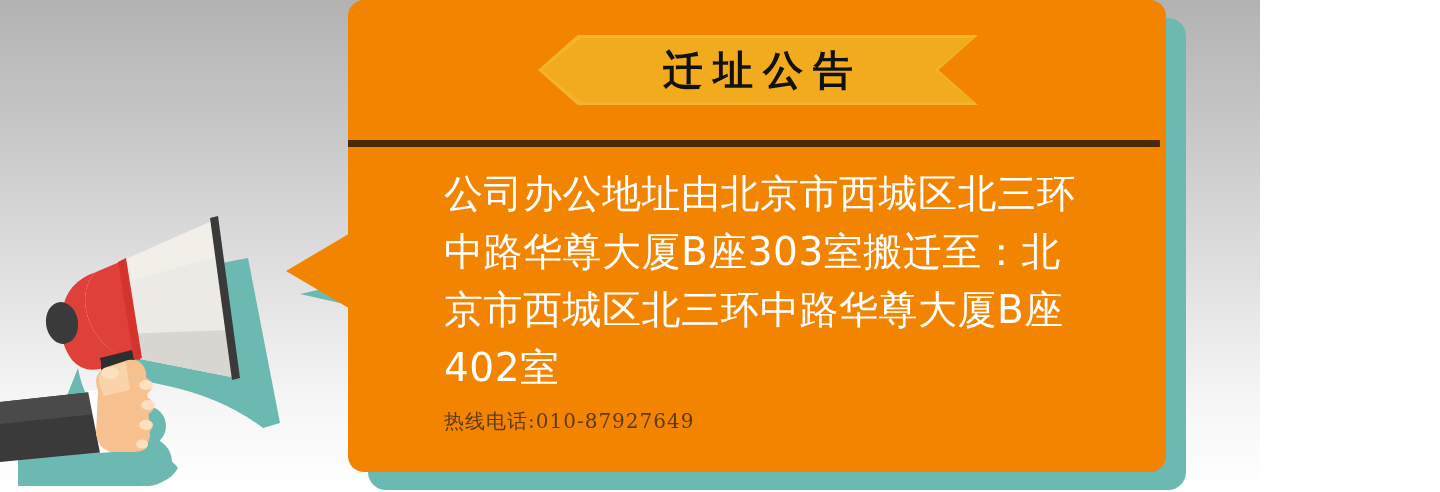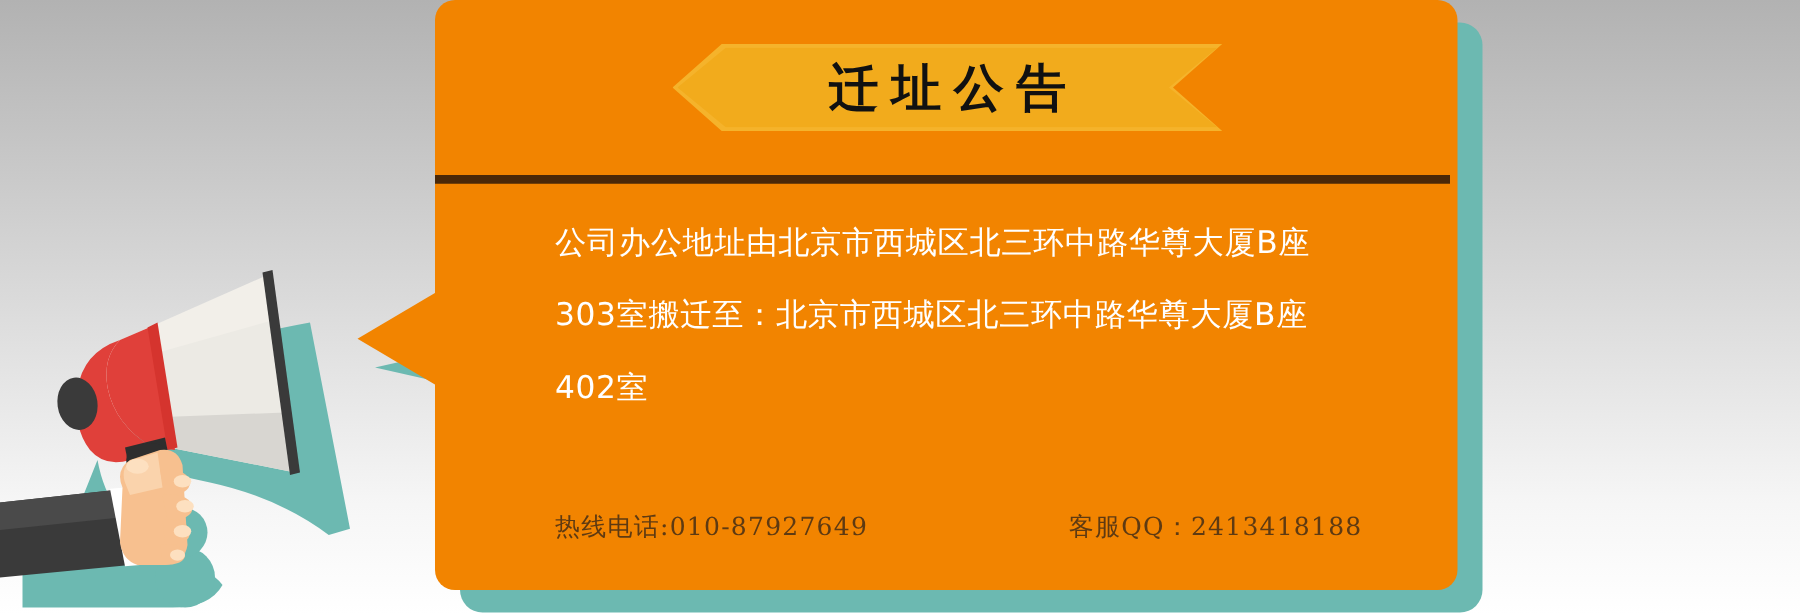--- a/index.html
+++ b/index.html
@@ -8,21 +8,21 @@
   }
   body {
     width: 1440px;
     height: 492px;
     overflow: hidden;
     font-family: "Liberation Sans", "DejaVu Sans", sans-serif;
   }
 
   #stage {
     position: relative;
-    width: 1440px;
+    width: 1260px;
     height: 492px;
     background: linear-gradient(to bottom, #b2b2b2 0%, #c9c9c9 28%, #e2e2e2 58%, #f6f6f6 82%, #ffffff 100%);
     overflow: hidden;
   }
 
   
   .card-shadow {
     position: absolute;
     left: 368px;
     top: 18px;
@@ -113,21 +113,21 @@
     background: #4a2808;
   }
 
   
   .body-text {
     position: absolute;
     left: 444px;
     top: 165px;
     width: 646px;
     color: #ffffff;
-    font-size: 25px;
+    font-size: 39px;
     line-height: 58px;
     letter-spacing: 0.5px;
     font-family: "DejaVu Sans", "Liberation Sans", sans-serif;
     text-align: left;
   }
 
   
   .footer {
     position: absolute;
     left: 444px;
@@ -218,16 +218,15 @@
   <div class="banner"></div>
   <div class="banner-inner"></div>
   <div class="banner-title">迁址公告</div>
 
   <div class="divider"></div>
 
   <div class="body-text">公司办公地址由北京市西城区北三环中路华尊大厦B座303室搬迁至：北京市西城区北三环中路华尊大厦B座402室</div>
 
   <div class="footer">
     <span class="footer-item">热线电话:010-87927649</span>
-    <span class="footer-item">客服QQ：2413418188</span>
   </div>
 
 </div>
 
 </body></html>

